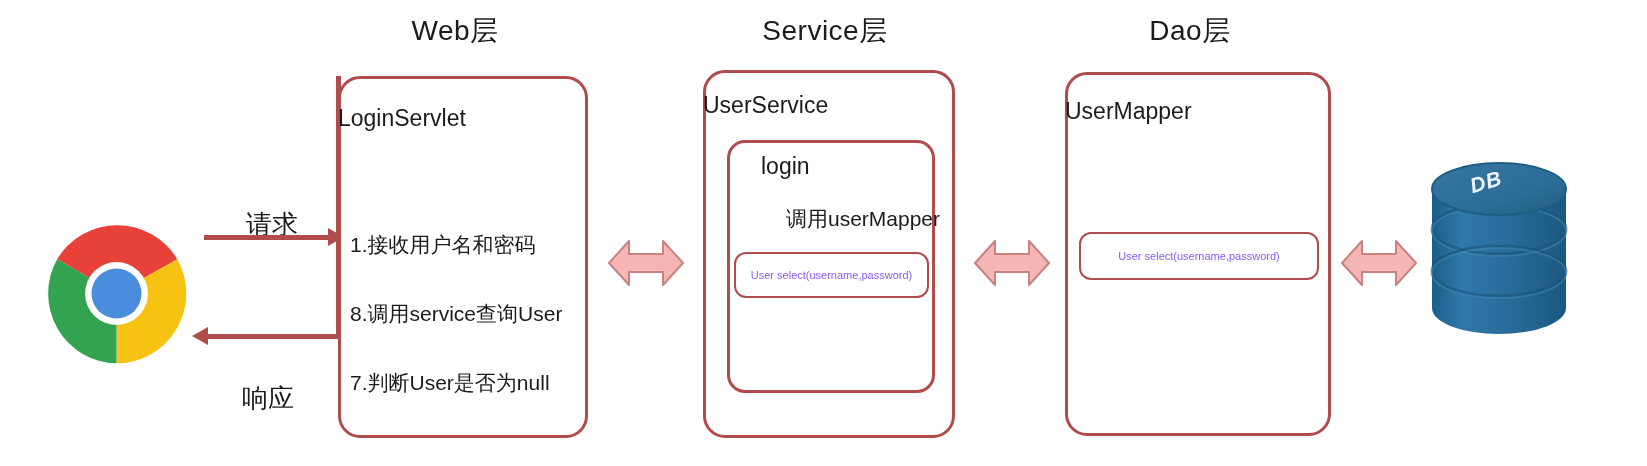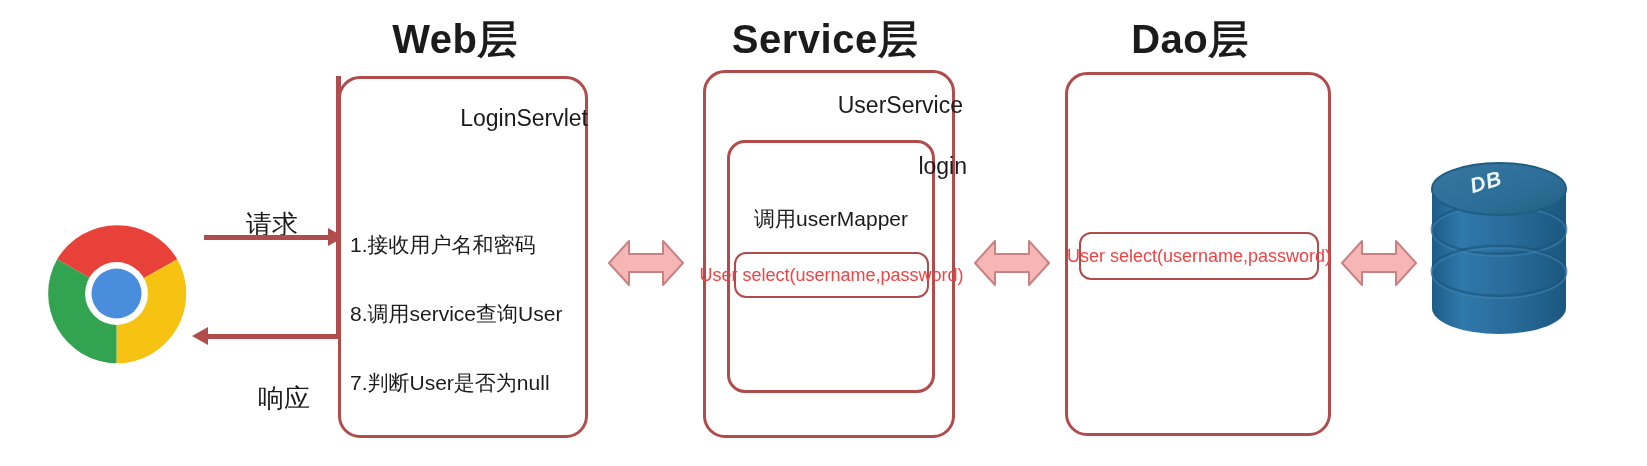--- a/index.html
+++ b/index.html
@@ -15,22 +15,22 @@
     position: relative;
     width: 1647px;
     height: 466px;
     background: #ffffff;
     overflow: hidden;
   }
 
   
   .layer-title {
     position: absolute;
-    font-size: 40px;
-    font-weight: 700;
+    font-size: 28px;
+    font-weight: 400;
     color: #1b1b1b;
     white-space: nowrap;
     letter-spacing: 0.5px;
   }
   #title-web     { left: 355px; top: 12px; width: 200px; text-align: center; }
   #title-service { left: 725px; top: 12px; width: 200px; text-align: center; }
   #title-dao     { left: 1090px; top: 12px; width: 200px; text-align: center; }
 
   
   .rbox {
@@ -65,26 +65,26 @@
 
   #code-service { left: 734px; top: 252px; width: 195px; height: 46px; }
   #code-dao     { left: 1079px; top: 232px; width: 240px; height: 48px; }
 
   
   .box-heading {
     position: absolute;
     font-size: 23px;
     font-weight: 400;
     color: #1b1b1b;
-    text-align: right;
+    text-align: left;
     white-space: nowrap;
   }
   #heading-loginservlet { left: 338px; top: 105px; width: 250px; }
   #heading-userservice  { left: 703px; top: 92px; width: 260px; }
-  #heading-login        { left: 727px; top: 153px; width: 240px; }
+  #heading-login        { left: 727px; top: 153px; width: 240px; padding-left: 34px; }
   #heading-usermapper   { left: 1065px; top: 98px; width: 266px; }
 
   
   #servlet-steps {
     position: absolute;
     left: 350px;
     top: 186px;
     width: 230px;
   }
   .servlet-step {
@@ -99,25 +99,26 @@
   
   #service-call {
     position: absolute;
     left: 727px;
     top: 205px;
     width: 208px;
     text-align: center;
     font-size: 21px;
     color: #1b1b1b;
     white-space: nowrap;
+    padding-left: 32px;
   }
 
   .code-text {
-    font-size: 18px;
-    color: #ef4444;
+    font-size: 11px;
+    color: #8b5cf6;
     white-space: nowrap;
   }
 
   
   #chrome-logo {
     position: absolute;
     left: 45px;
     top: 222px;
     width: 143px;
     height: 143px;
@@ -159,21 +160,21 @@
 
   .flow-label {
     position: absolute;
     font-size: 26px;
     color: #1b1b1b;
     text-align: center;
     white-space: nowrap;
     margin-top: 28px;
   }
   #label-request  { left: 212px; top: 179px; width: 120px; }
-  #label-response { left: 224px; top: 353px; width: 120px; }
+  #label-response { left: 208px; top: 353px; width: 120px; }
 
   
   .dbl-arrow { position: absolute; }
   #dbl-1 { left: 607px;  top: 232px; }
   #dbl-2 { left: 973px;  top: 232px; }
   #dbl-3 { left: 1340px; top: 232px; }
 
   
   #db-cylinder {
     position: absolute;
@@ -261,20 +262,21 @@
     <span class="code-text">User select(username,password)</span>
   </div>
 
   <div class="dbl-arrow" id="dbl-2">
     <svg width="78" height="62" viewBox="0 0 78 62" aria-hidden="true">
       <path d="M2 31 L22 9 L22 22 L56 22 L56 9 L76 31 L56 53 L56 40 L22 40 L22 53 Z" fill="#f6b6b6" stroke="#c98282" stroke-width="2" stroke-linejoin="round"></path>
     </svg>
   </div>
 
   <div class="rbox" id="box-usermapper"></div>
+  <div class="box-heading" id="heading-usermapper">UserMapper</div>
 
   <div class="rbox-code" id="code-dao">
     <span class="code-text">User select(username,password)</span>
   </div>
 
   <div class="dbl-arrow" id="dbl-3">
     <svg width="78" height="62" viewBox="0 0 78 62" aria-hidden="true">
       <path d="M2 31 L22 9 L22 22 L56 22 L56 9 L76 31 L56 53 L56 40 L22 40 L22 53 Z" fill="#f6b6b6" stroke="#c98282" stroke-width="2" stroke-linejoin="round"></path>
     </svg>
   </div>

